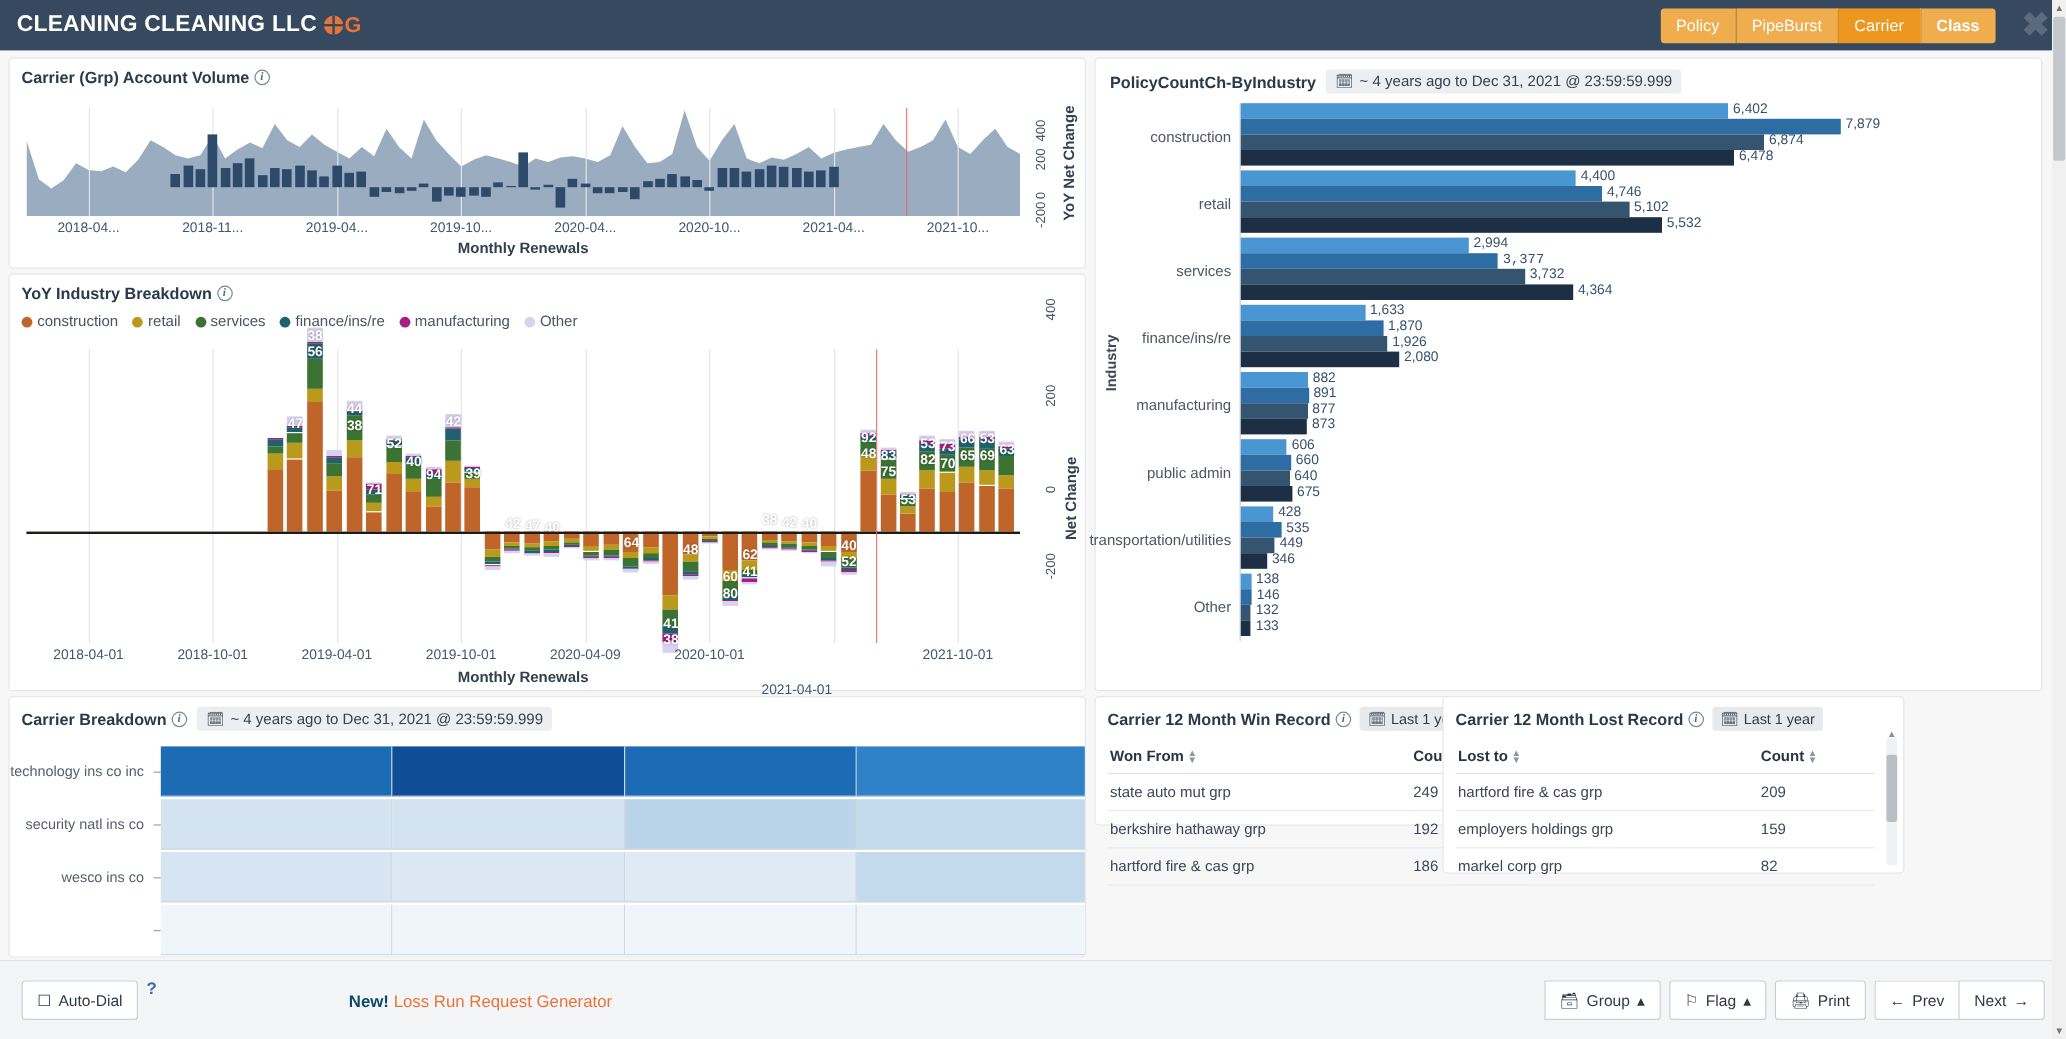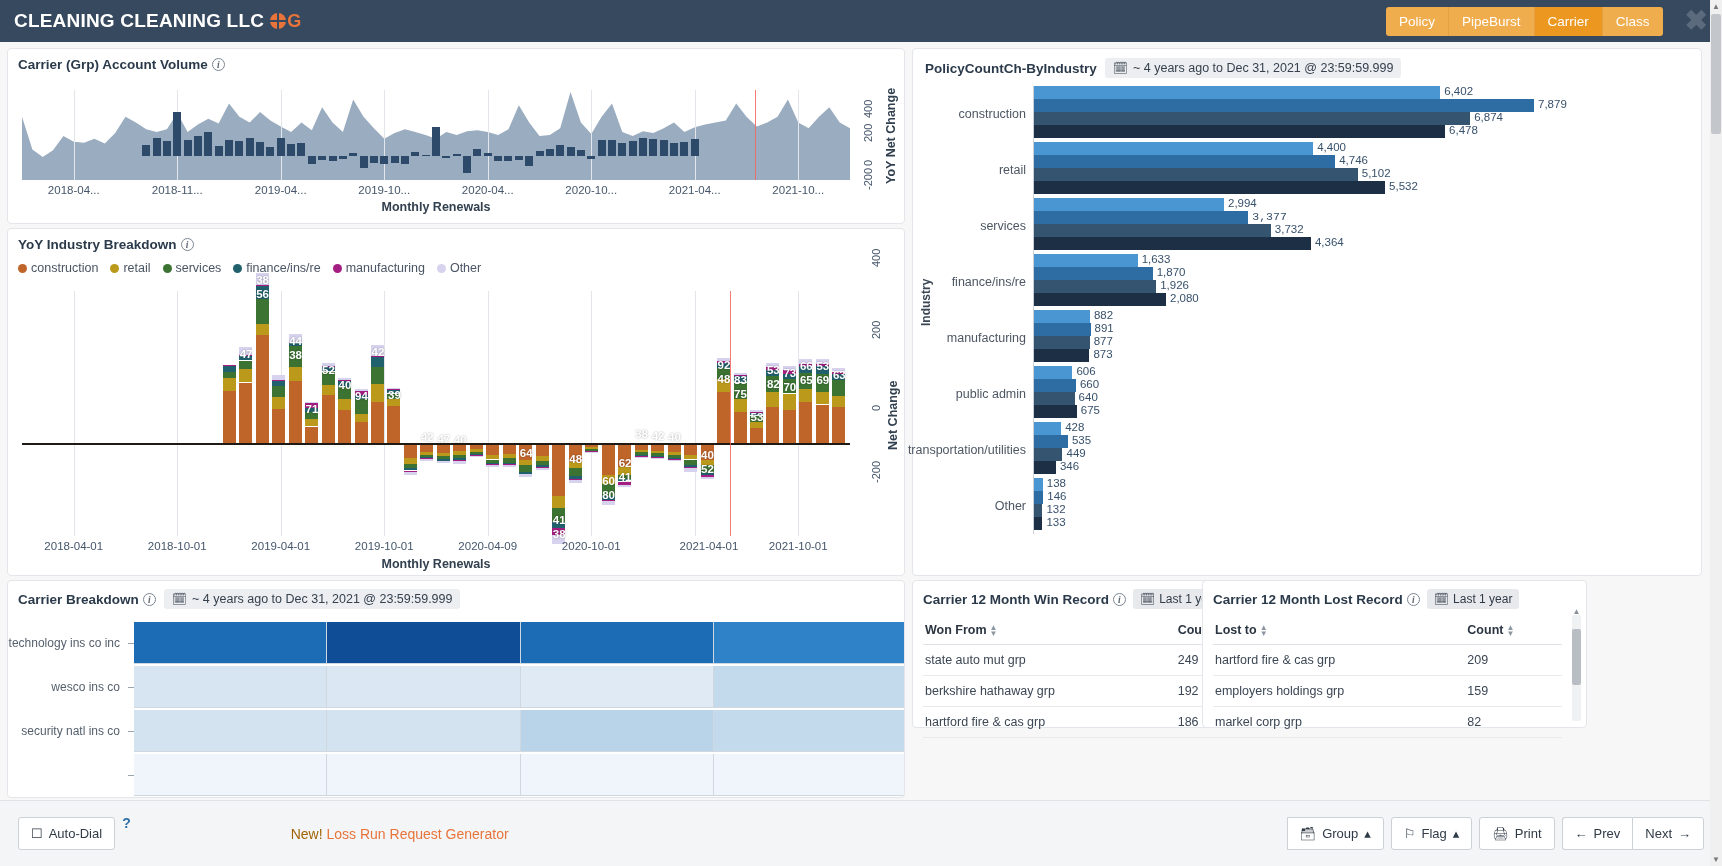--- a/index.html
+++ b/index.html
@@ -28,21 +28,21 @@
   }
   .gicon.globe::after {
     content:""; position:absolute; left:0; top:7px; width:16px; height:2px; background:#37495e;
   }
   .topnav { margin-left:auto; display:flex; align-items:center; }
   .navbtn {
     background:#f0ad4e; color:#fff; font-size:13.5px; padding:7px 13px;
     border:none; cursor:pointer; border-right:1px solid #e4a143;
   }
   .navbtn:first-child{ border-radius:3px 0 0 3px; }
-  .navbtn.last { border-right:none; border-radius:0 3px 3px 0;}
+  .navbtn.last { border-right:none; border-radius:0 3px 3px 0;font-weight:bold;}
   .navbtn.active { background:#ec971f; }
   .close-x {
     margin-left:22px; color:#5b6b7d; font-size:28px; font-weight:bold;
     cursor:pointer; line-height:1; user-select:none;
   }
 
   
   .panel {
     position:absolute; background:#fff; border:1px solid #e3e6ea; border-radius:4px;
   }
@@ -147,21 +147,21 @@
     display:flex; align-items:center; justify-content:flex-end; white-space:nowrap;
   }
   .ind-bars { flex:1; position:relative; border-left:1px solid #c9cfd6; }
   .ind-bar { position:relative; height:13px; }
   .ind-bar .fill { height:13px; }
   .ind-bar .val {
     position:absolute; top:-1px; font-size:11.5px; color:#37506b; white-space:nowrap; padding-left:4px;
   }
 
   
-  #p5 { left:912px; top:580px; width:385px; height:148px; }
+  #p5 { left:912px; top:580px; width:385px; height:108px; }
   #p6 { left:1202px; top:580px; width:385px; height:148px; }
   #p6 { left:1202px; }
   .rec-hdr { padding:8px 10px 0 10px; display:flex; align-items:center; }
   .chip-small {
     background:#e7e9ec; color:#303a46; font-size:12px; padding:3px 7px; border-radius:3px;
     display:inline-flex; align-items:center; gap:4px; margin-left:7px; cursor:pointer;
   }
   .rec-table { margin:10px 10px 0 10px; width:calc(100% - 34px); border-collapse:collapse; }
   .rec-table th {
     text-align:left; font-size:12.5px; color:#2b3542; font-weight:bold;
@@ -189,21 +189,21 @@
   }
   .btn-group { display:flex; }
   .btn-group .btn { border-radius:0; border-right:none; }
   .btn-group .btn:first-child { border-radius:3px 0 0 3px; }
   .btn-group .btn:last-child { border-radius:0 3px 3px 0; border-right:1px solid #ccd1d6; }
   .help-q {
     margin-left:7px; color:#2f6fa8; font-size:14px; font-weight:bold; cursor:pointer;
     align-self:flex-start; margin-top:14px;
   }
   .newnote { margin-left:160px; font-size:14px; color:#2c3a49; }
-  .newnote b { color:#a16207; font-weight:normal;}
+  .newnote b { color:#0c4a6e; font-weight:bold;}
   .newnote a { color:#e8743b; text-decoration:none; cursor:pointer; }
   .right-btns { margin-left:auto; display:flex; gap:7px; }
 
   
   .page-scroll { position:absolute; right:0; top:0; width:12px; height:866px; background:#f0f0f0; }
   .page-scroll .thumb { position:absolute; left:1px; top:0; width:10px; height:120px; background:#c3c7cc; border-radius:2px;}
   .page-scroll .arr { position:absolute; left:0; width:12px; text-align:center; font-size:8px; color:#777; }
 </style>
 </head>
 <body>
@@ -636,21 +636,21 @@
           <div class="zeroline" style="top: 152px;"></div>
           <div class="redline" style="left: 707.94px;"></div>
         </div>
       <div class="c2-ticks" id="c2ticks">
           <span style="left: 51.75px;">2018-04-01</span>
           <span style="left: 155.25px;">2018-10-01</span>
           <span style="left: 258.75px;">2019-04-01</span>
           <span style="left: 362.25px;">2019-10-01</span>
           <span style="left: 465.75px;">2020-04-09</span>
           <span style="left: 569.25px;">2020-10-01</span>
-          <span style="left: 687px;">2021-04-01</span>
+          <span style="left: 642px; margin-top: 29px;">2021-04-01</span>
           <span style="left: 776.25px;">2021-10-01</span>
         </div>
       <div class="c2-xlabel">Monthly Renewals</div>
       <div id="c2yaxis">
           <div class="c2-ytick" style="left: 862px; top: 208px;">-200</div>
           <div class="c2-ytick" style="left: 862px; top: 136px;">0</div>
           <div class="c2-ytick" style="left: 862px; top: 64px;">200</div>
           <div class="c2-ytick" style="left: 862px; top: -8px;">400</div>
         </div>
       <div class="c2-ytitle">Net Change</div>
@@ -673,36 +673,36 @@
           <div class="heat-lbl">technology ins co inc</div>
           <div class="heat-tick"></div>
           <div class="heat-cells">
             <div class="heat-cell" style="background: rgb(27, 108, 181);"></div>
             <div class="heat-cell" style="background: rgb(15, 77, 150);"></div>
             <div class="heat-cell" style="background: rgb(27, 108, 181);"></div>
             <div class="heat-cell" style="background: rgb(47, 130, 199);"></div>
           </div>
         </div>
         <div class="heat-row">
+          <div class="heat-lbl">security natl ins co</div>
+          <div class="heat-tick"></div>
+          <div class="heat-cells">
+            <div class="heat-cell" style="background: rgb(211, 227, 240);"></div>
+            <div class="heat-cell" style="background: rgb(211, 227, 240);"></div>
+            <div class="heat-cell" style="background: rgb(185, 211, 232);"></div>
+            <div class="heat-cell" style="background: rgb(195, 218, 236);"></div>
+          </div>
+        </div>
+        <div class="heat-row">
           <div class="heat-lbl">wesco ins co</div>
           <div class="heat-tick"></div>
           <div class="heat-cells">
             <div class="heat-cell" style="background: rgb(215, 229, 242);"></div>
             <div class="heat-cell" style="background: rgb(219, 232, 243);"></div>
             <div class="heat-cell" style="background: rgb(223, 234, 244);"></div>
-            <div class="heat-cell" style="background: rgb(195, 218, 236);"></div>
-          </div>
-        </div>
-        <div class="heat-row">
-          <div class="heat-lbl">security natl ins co</div>
-          <div class="heat-tick"></div>
-          <div class="heat-cells">
-            <div class="heat-cell" style="background: rgb(211, 227, 240);"></div>
-            <div class="heat-cell" style="background: rgb(211, 227, 240);"></div>
-            <div class="heat-cell" style="background: rgb(185, 211, 232);"></div>
             <div class="heat-cell" style="background: rgb(195, 218, 236);"></div>
           </div>
         </div>
         <div class="heat-row">
           <div class="heat-lbl"></div>
           <div class="heat-tick"></div>
           <div class="heat-cells">
             <div class="heat-cell" style="background: rgb(239, 245, 250);"></div>
             <div class="heat-cell" style="background: rgb(239, 245, 250);"></div>
             <div class="heat-cell" style="background: rgb(239, 245, 250);"></div>

